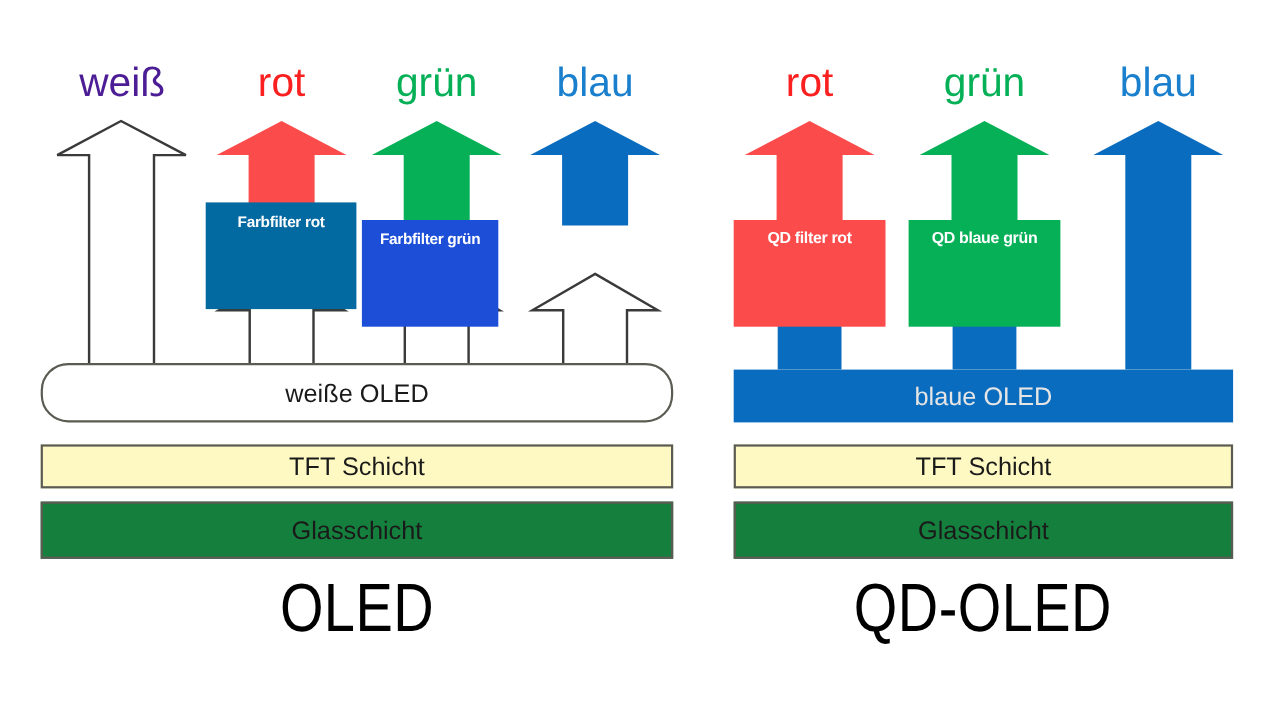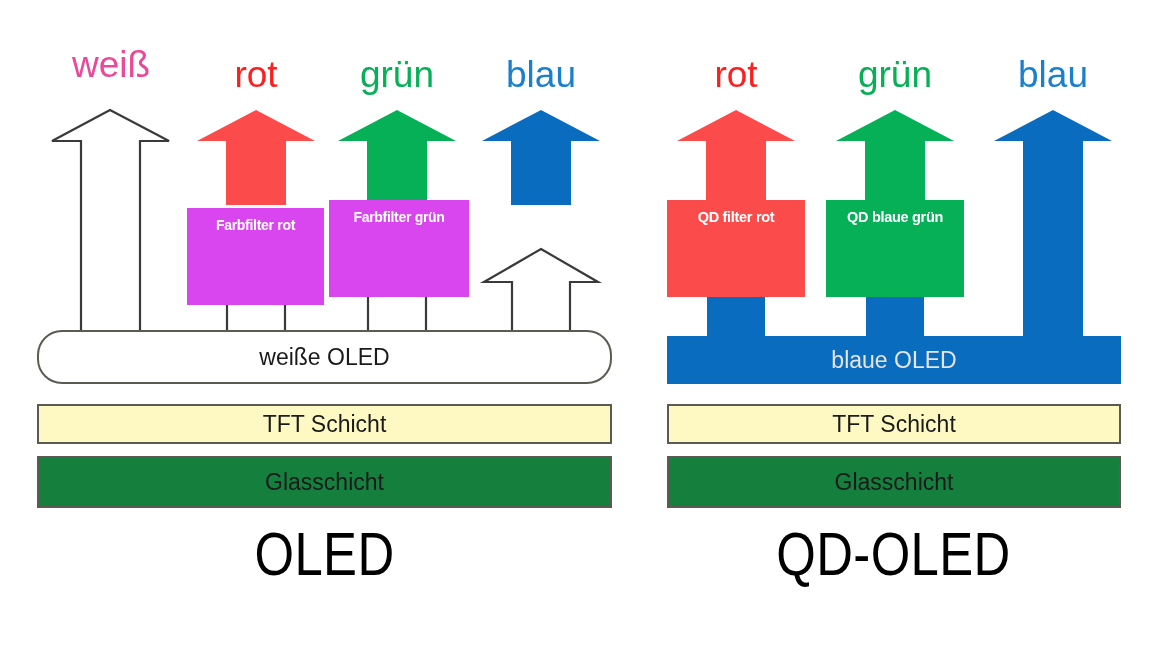--- a/index.html
+++ b/index.html
@@ -117,29 +117,29 @@
     </g>
 
     <g>
       <path d="M 736,110 L 795,141 L 766,141 L 766,205 L 706,205 L 706,141 L 677,141 Z" fill="#fb4b4b"></path>
     </g>
     <g>
       <path d="M 895,110 L 954,141 L 925,141 L 925,205 L 865,205 L 865,141 L 836,141 Z" fill="#05b057"></path>
     </g>
   </svg>
 
-  <div class="colorword" style="left:52px;top:46px;width:118px;color:#ec4899;">weiß</div>
+  <div class="colorword" style="left:52px;top:56px;width:118px;color:#4c1d95;">weiß</div>
   <div class="colorword" style="left:197px;top:56px;width:118px;color:#fb2020;">rot</div>
   <div class="colorword" style="left:338px;top:56px;width:118px;color:#05b057;">grün</div>
   <div class="colorword" style="left:482px;top:56px;width:118px;color:#1a7fcd;">blau</div>
 
-  <div class="filterbox" style="left:187px;top:208px;width:137px;height:97px;background:#d946ef;">
+  <div class="filterbox" style="left:187px;top:184px;width:137px;height:97px;background:#0369a1;">
     <span>Farbfilter rot</span>
   </div>
-  <div class="filterbox" style="left:329px;top:200px;width:140px;height:97px;background:#d946ef;">
+  <div class="filterbox" style="left:329px;top:200px;width:124px;height:97px;background:#1d4ed8;">
     <span>Farbfilter grün</span>
   </div>
 
   <div class="layer oled-white" style="left:37px;top:330px;width:575px;height:54px;border-radius:25px;">
     <span>weiße OLED</span>
   </div>
   <div class="layer tft" style="left:37px;top:404px;width:575px;height:40px;">
     <span>TFT Schicht</span>
   </div>
   <div class="layer glass" style="left:37px;top:456px;width:575px;height:52px;">

